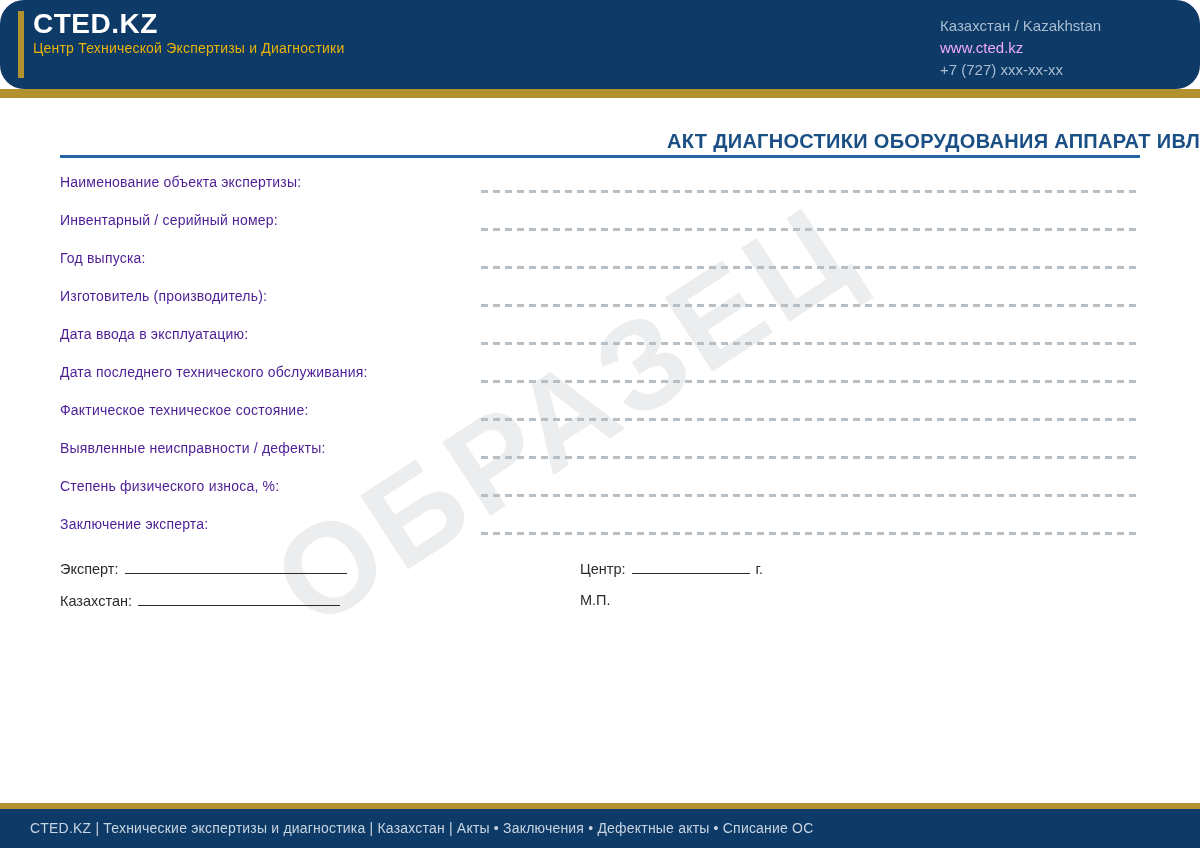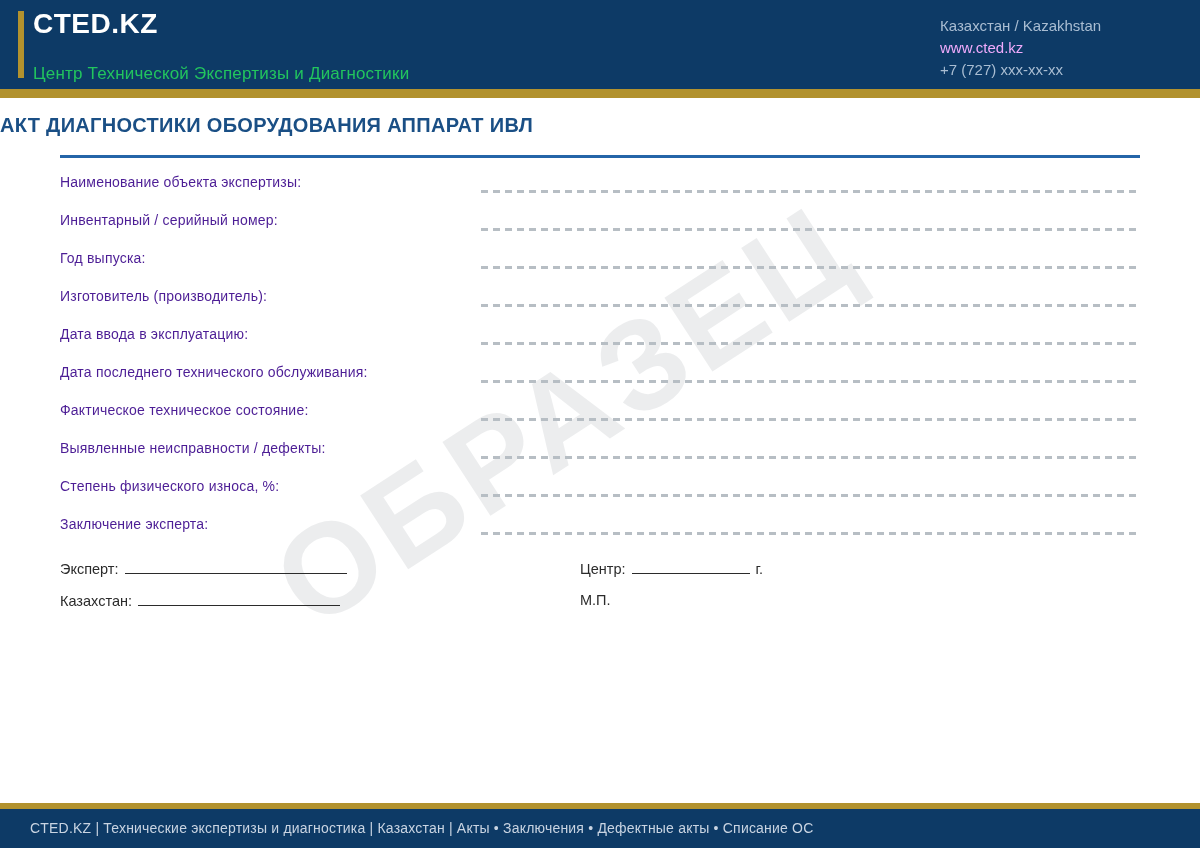--- a/index.html
+++ b/index.html
@@ -4,40 +4,40 @@
 <style>
   * { margin: 0; padding: 0; box-sizing: border-box; }
   html, body { background: #ffffff; }
   body {
     font-family: "Liberation Sans", "DejaVu Sans", sans-serif;
     width: 1200px; height: 848px; position: relative; overflow: hidden;
   }
   .page { position: absolute; left: 0; top: 0; width: 1200px; height: 848px; background: #ffffff; }
 
   
-  .header { position: absolute; left: 0; top: 0; width: 1200px; height: 89px; background: #0d3a66; }
+  .header { position: absolute; left: 0; top: 0; width: 1200px; height: 89px; background: #0d3a66; border-radius: 24px; }
   .header .accent-bar { position: absolute; left: 18px; top: 11px; width: 6px; height: 67px; background: #b2922e; }
   .header .logo { position: absolute; left: 33px; top: 8px; font-size: 28px; font-weight: bold; color: #ffffff; letter-spacing: 0.5px; }
-  .header .subtitle { position: absolute; left: 33px; top: 64px; font-size: 17px; color: #22c55e; letter-spacing: 0.2px; }
+  .header .subtitle { position: absolute; left: 33px; top: 40px; font-size: 14px; color: #eab308; letter-spacing: 0.2px; }
   .header .contact { position: absolute; left: 940px; top: 15px; font-size: 15px; line-height: 22px; color: #a9bdd2; }
   .header .contact .site { color: #f0abfc; cursor: pointer; }
   .gold-strip-top { position: absolute; left: 0; top: 89px; width: 1200px; height: 9px; background: #b2922e; }
 
   
   .watermark {
     position: absolute; left: 205px; top: 335px; width: 720px; height: 160px;
     line-height: 160px; text-align: center;
     transform: rotate(-33deg);
     font-size: 128px; font-weight: bold; color: rgba(120,125,132,0.14);
     letter-spacing: 6px; z-index: 1; white-space: nowrap; pointer-events: none;
   }
 
   
   .doc { position: absolute; left: 0; top: 98px; width: 1200px; z-index: 2; }
-  .doc-title { position: absolute; left: 0; top: 16px; width: 1200px; text-align: left;
+  .doc-title { position: absolute; left: 0; top: 32px; width: 1200px; text-align: right;
     font-size: 20px; font-weight: bold; color: #1a4f85; letter-spacing: 0.3px; }
   .title-rule { position: absolute; left: 60px; top: 57px; width: 1080px; height: 3px; background: #2465a8; }
 
   .form { position: absolute; left: 60px; top: 68px; width: 1080px; }
   .form-row { position: relative; height: 38px; }
   .form-row .flabel { position: absolute; left: 0; top: 8px; font-size: 14px; color: #4c1d95; letter-spacing: 0.2px; }
   .form-row .fline { position: absolute; left: 421px; right: 0; top: 24px; height: 3px;
     background: repeating-linear-gradient(90deg, #b7bec4 0 7px, transparent 7px 12px); }
 
   

